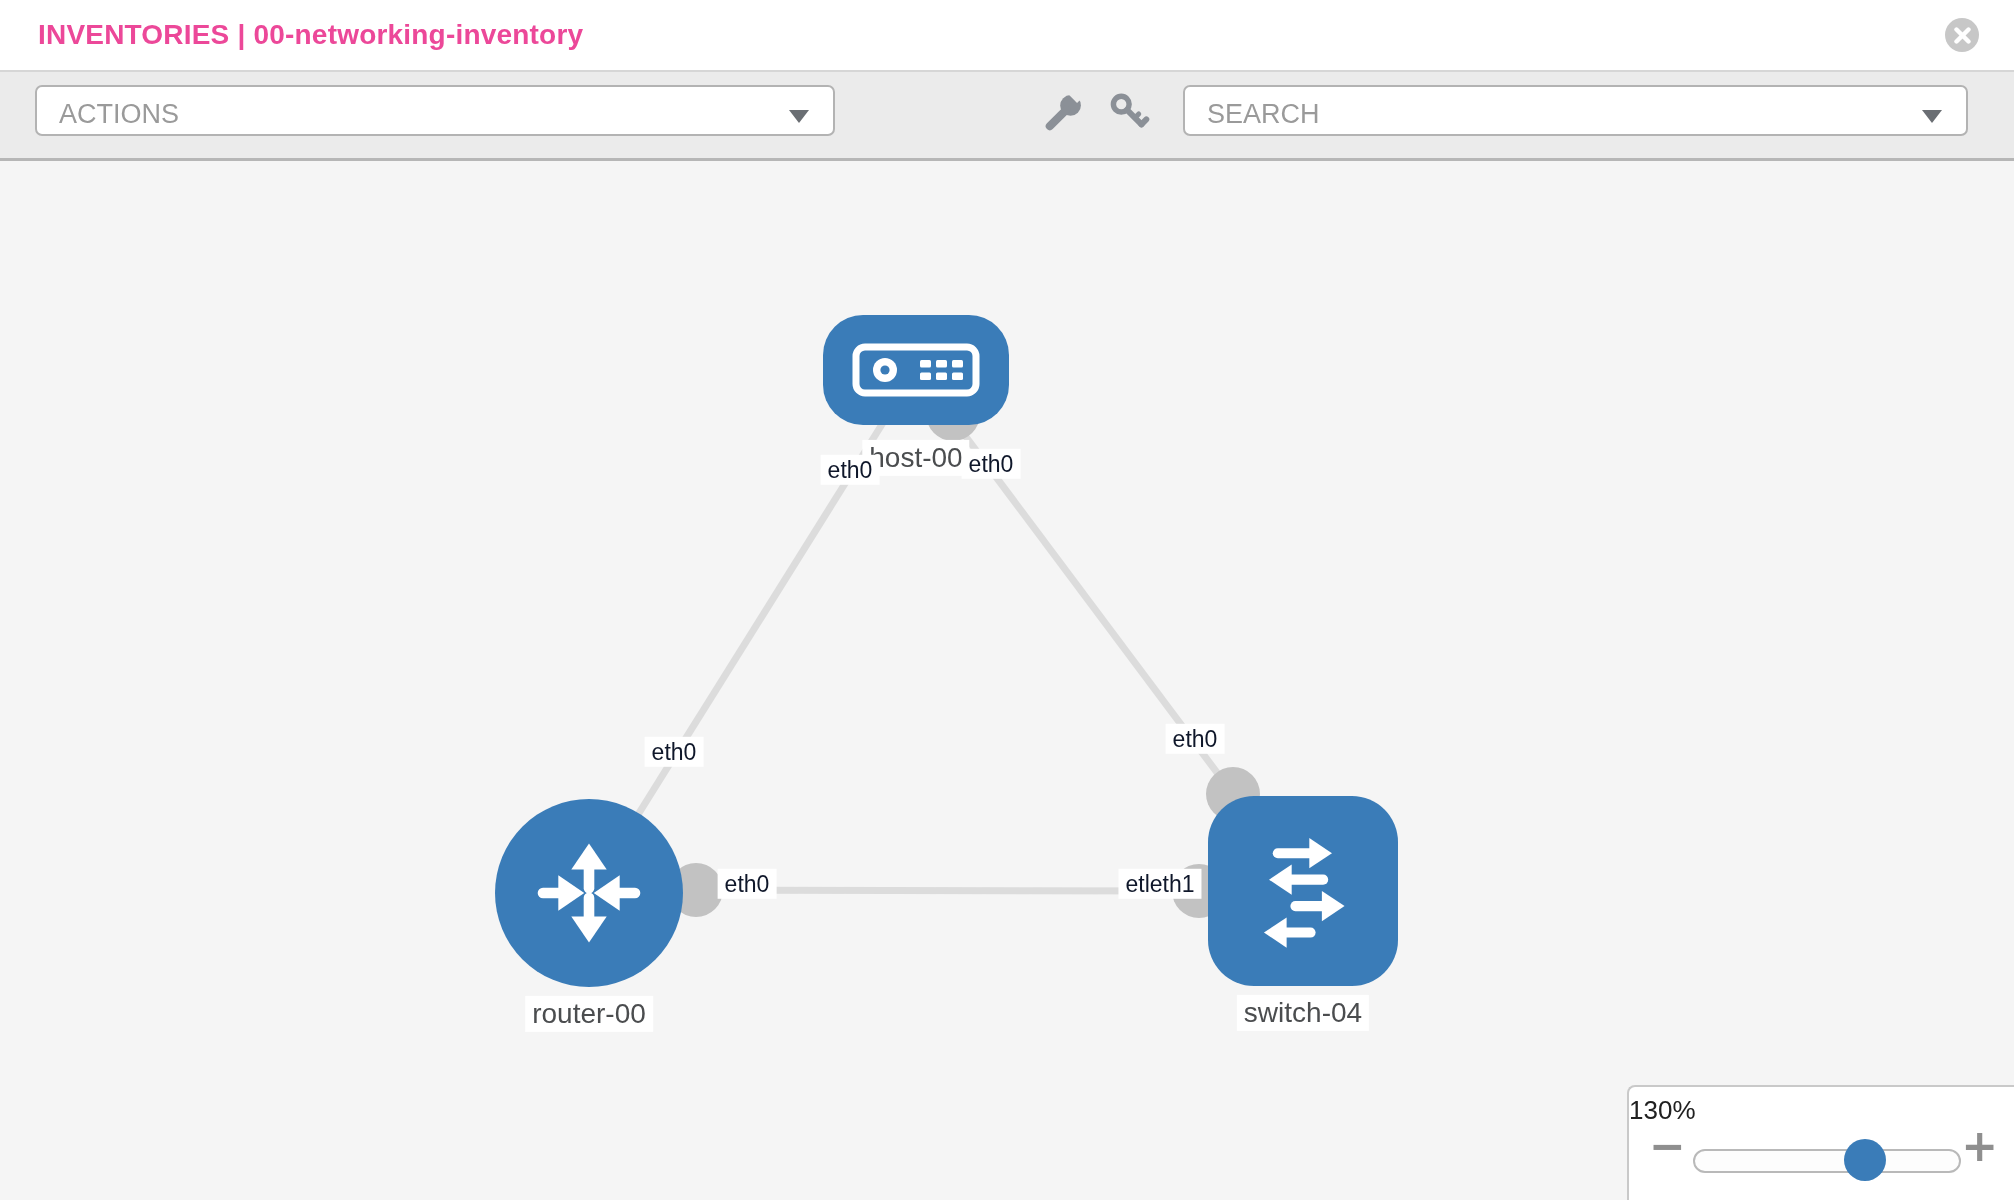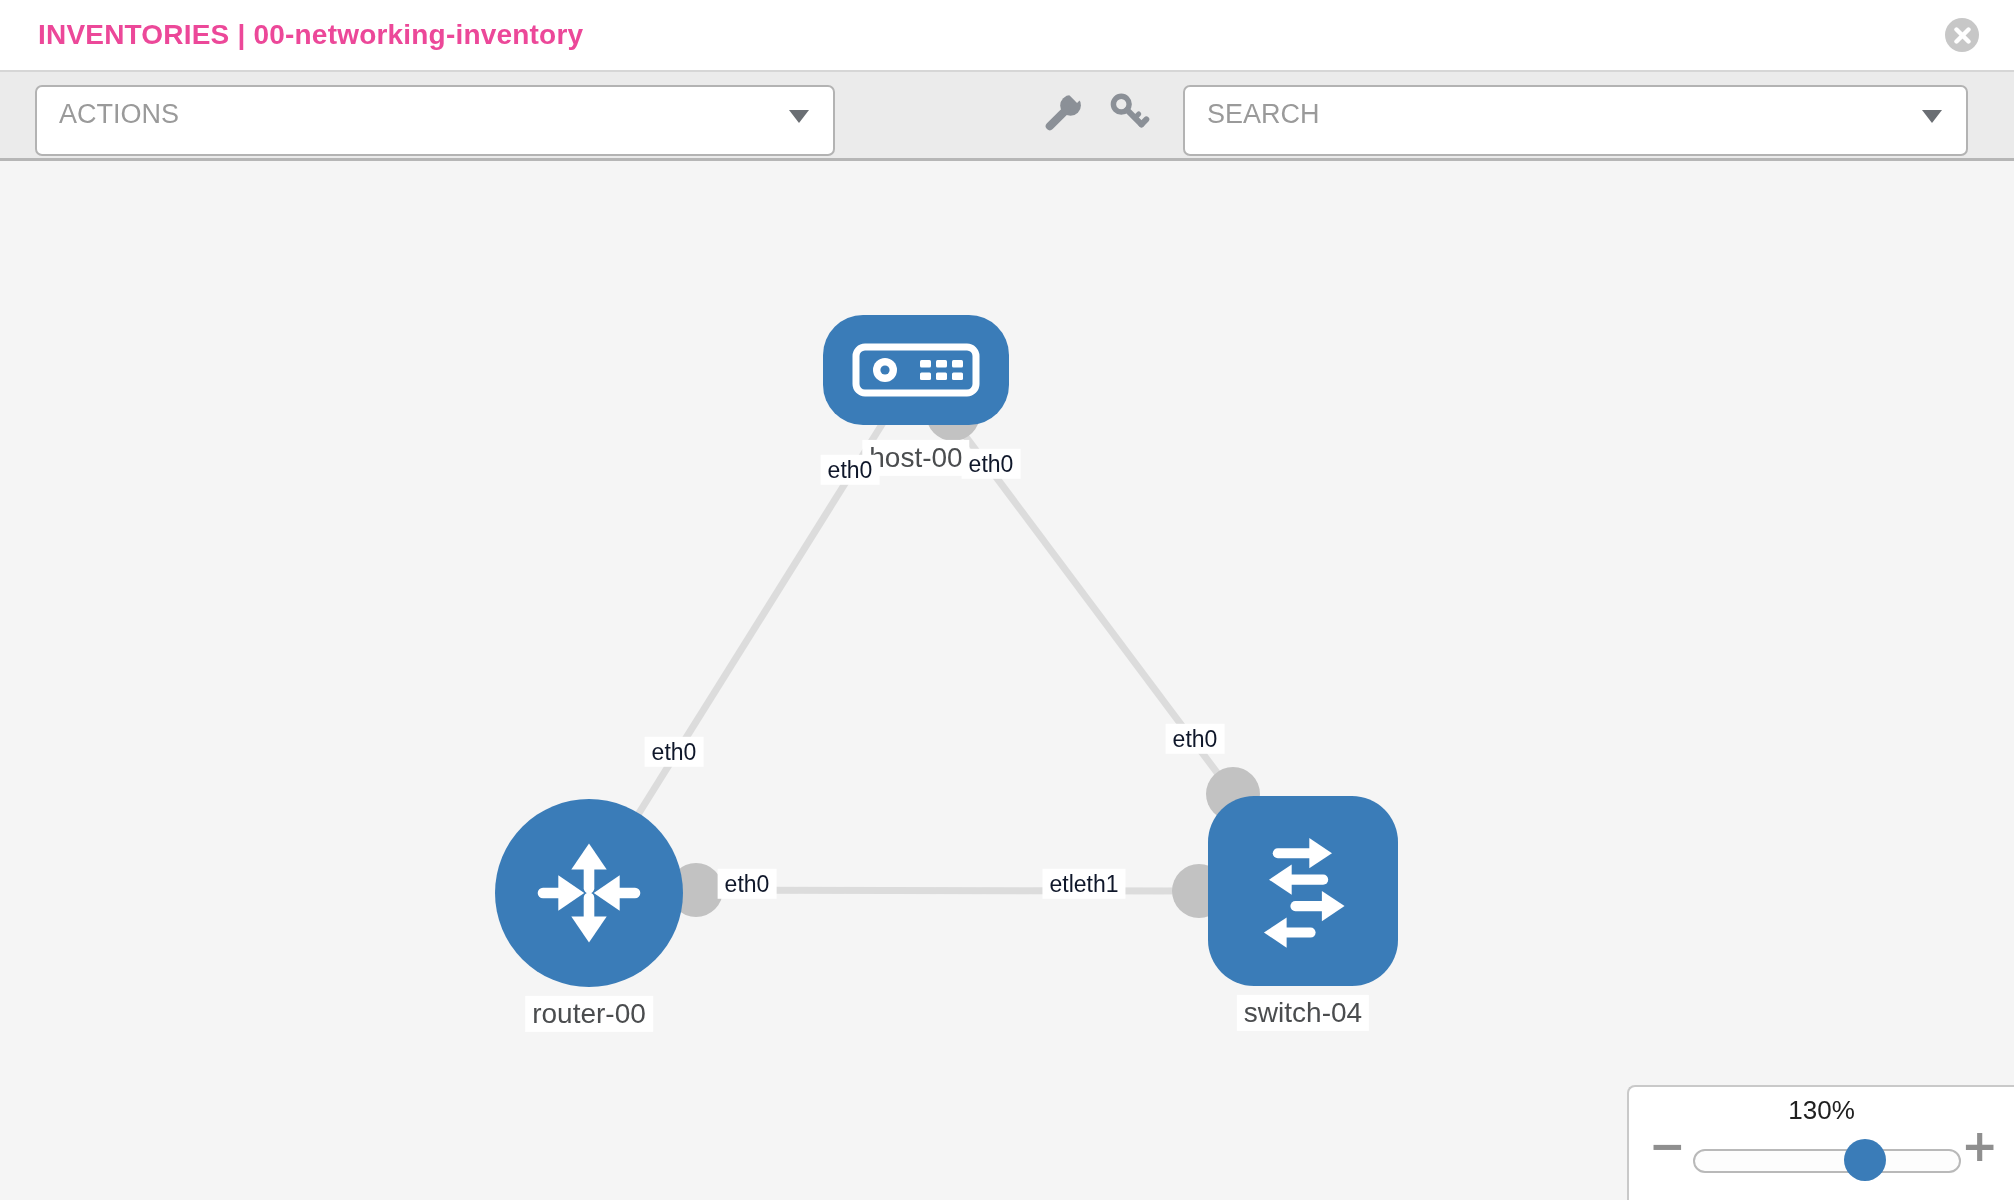--- a/index.html
+++ b/index.html
@@ -10,21 +10,21 @@
   #header{position:absolute;left:0;top:0;width:100%;height:70px;background:#ffffff;
           border-bottom:2px solid #d6d6d6;z-index:10;}
   #page-title{position:absolute;left:38px;top:0;line-height:70px;font-size:28px;
           font-weight:700;color:#ec4899;letter-spacing:.2px;white-space:pre;}
   #close-btn{position:absolute;right:35px;top:18px;width:34px;height:34px;border-radius:50%;
           background:#c7c7c7;display:flex;align-items:center;justify-content:center;cursor:pointer;}
 
   
   #toolbar{position:absolute;left:0;top:72px;width:100%;height:86px;background:#ebebeb;
           border-bottom:3px solid #b6b6b6;z-index:10;}
-  .combo{position:absolute;top:13px;height:71px;background:#ffffff;border:2px solid #b3b3b3;
+  .combo{position:absolute;top:13px;height:51px;background:#ffffff;border:2px solid #b3b3b3;
           border-radius:7px;box-sizing:border-box;cursor:pointer;}
   .combo .combo-text{position:absolute;left:22px;top:0;line-height:55px;font-size:27px;color:#9a9a9a;}
   .caret{position:absolute;right:24px;top:23px;width:0;height:0;
           border-left:10px solid transparent;border-right:10px solid transparent;
           border-top:13px solid #6a6e73;}
   #actions-combo{left:35px;width:800px;}
   #search-combo{left:1183px;width:785px;text-decoration:underline;}
   .tool-icon{position:absolute;cursor:pointer;}
   #wrench-btn{left:1040px;top:16px;}
   #key-btn{left:1106px;top:18px;}
@@ -39,21 +39,21 @@
   .node-switch{width:190px;height:190px;border-radius:46px;}
   .topo-label{position:absolute;transform:translate(-50%,-50%);background:#ffffff;
         color:#4b4d4f;z-index:3;padding:2px 7px;white-space:nowrap;line-height:1.15;}
   .node-name{font-size:28px;}
   .iface-name{font-size:23px;color:#0f172a;}
 
   
   #zoom-panel{position:absolute;left:1627px;top:1085px;right:0;bottom:0;background:#ffffff;
         border:2px solid #c9c9c9;border-right:none;border-bottom:none;border-top-left-radius:8px;
         z-index:30;}
-  #zoom-value{margin-top:8px;text-align:center;font-size:26px;color:#202020;}
+  #zoom-value{margin-top:8px;font-size:26px;color:#202020;}
   #zoom-row{position:relative;height:62px;margin-top:2px;
         font-family:"DejaVu Sans","Liberation Sans",sans-serif;}
   #zoom-out{position:absolute;left:20px;top:-8px;font-size:44px;font-weight:700;color:#8f8f8f;cursor:pointer;}
   #zoom-in{position:absolute;right:16px;top:-8px;font-size:44px;font-weight:700;color:#8f8f8f;cursor:pointer;}
   #zoom-track{position:absolute;left:64px;top:21px;width:268px;height:24px;border-radius:13px;
         background:#fdfdfd;border:2px solid #b9b9b9;box-sizing:border-box;cursor:pointer;}
   #zoom-knob{position:absolute;left:149px;top:-12px;width:42px;height:42px;border-radius:50%;
         background:#3a7cb8;cursor:pointer;}
 </style>
 </head>
@@ -113,21 +113,21 @@
             <polygon points="19,83 37,71 37,95" stroke="none"></polygon>
     </g>
         </svg>
       </div>
       <div class="topo-label node-name" style="left: 1303px; top: 1013px;">switch-04</div>
       <div class="topo-label iface-name" style="left: 850px; top: 470px;">eth0</div>
       <div class="topo-label iface-name" style="left: 991px; top: 464px;">eth0</div>
       <div class="topo-label iface-name" style="left: 674px; top: 752px;">eth0</div>
       <div class="topo-label iface-name" style="left: 1195px; top: 739px;">eth0</div>
       <div class="topo-label iface-name" style="left: 747px; top: 884px;">eth0</div>
-      <div class="topo-label iface-name" style="left: 1084px; top: 884px;">etleth1</div>
+      <div class="topo-label iface-name" style="left: 1160px; top: 884px;">etleth1</div>
     </div>
 
   <div id="header">
     <div id="page-title">INVENTORIES | 00-networking-inventory</div>
     <div id="close-btn">
       <svg width="17" height="17" viewBox="0 0 17 17">
         <line x1="2.5" y1="2.5" x2="14.5" y2="14.5" stroke="#fff" stroke-width="4.4" stroke-linecap="round"></line>
         <line x1="14.5" y1="2.5" x2="2.5" y2="14.5" stroke="#fff" stroke-width="4.4" stroke-linecap="round"></line>
       </svg>
     </div>

